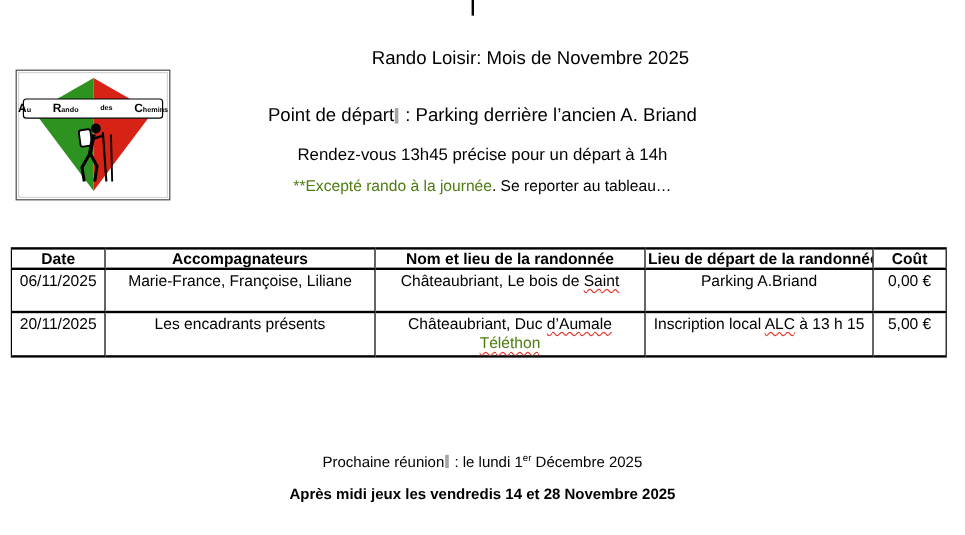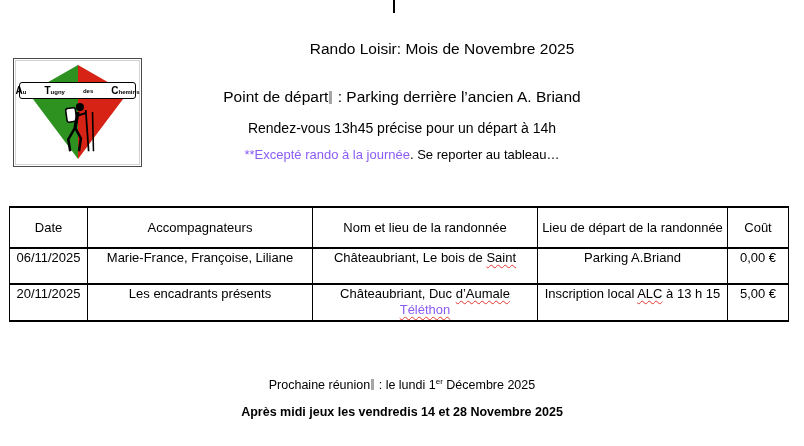--- a/index.html
+++ b/index.html
@@ -20,33 +20,33 @@
   }
   .bw { display:inline-block; font-size:6px; font-weight:bold; line-height:1; }
   .bw.cap::first-letter { font-size:10px; }
 
   
   .tline { position:absolute; left:0; width:100%; text-align:center; }
   .t1 { top:40px;  font-size:15.5px;margin-left:40px; }
   .t2 { top:88px;  font-size:15.5px;text-align:center; }
   .t3 { top:120px; font-size:14px; }
   .t4 { top:147px; font-size:13px; }
-  .red-text { color:#8b5cf6; }
+  .red-text { color:#4d7c0f; }
   .cursor-mark { display:inline-block; width:3px; height:13px; background:#a6a6a6; vertical-align:-2px; margin:0 1px; }
   .cursor-mark.sm { height:11px; vertical-align:-1px; }
 
   
   .rando-table {
     position:absolute; left:9px; top:206px; width:779px;
     border-collapse:collapse; table-layout:fixed; background:#fff; font-size:13px;
   }
   .rando-table th, .rando-table td {
     border:1px solid #000; border-top-width:2px; border-bottom-width:2px; overflow:hidden;
   }
-  .rando-table th { font-weight:normal; text-align:center; padding:12px 2px; white-space:nowrap; }
+  .rando-table th { font-weight:bold; text-align:center; padding:0 2px; white-space:nowrap; }
   .rando-table td { text-align:center; vertical-align:top; padding:1px 3px; line-height:1.25; }
   td.date { font-weight:normal; }
   .squiggly {
     text-decoration-line:underline; text-decoration-style:wavy;
     text-decoration-color:#e5382e; text-decoration-thickness:1px; text-underline-offset:2px;
   }
   .nowrap { white-space:nowrap; }
   .cellline { display:block; }
 
   
@@ -72,21 +72,21 @@
           <line x1="64" y1="52" x2="61" y2="68" stroke="#000" stroke-width="3.5"></line>
           <polyline points="61,68 54,80 56,92" fill="none" stroke="#000" stroke-width="2.6"></polyline>
           <polyline points="61,68 67,79 65,92" fill="none" stroke="#000" stroke-width="2.6"></polyline>
           <line x1="63" y1="56" x2="72" y2="53" stroke="#000" stroke-width="2"></line>
           <line x1="72" y1="50" x2="75" y2="92" stroke="#000" stroke-width="1.8"></line>
           <line x1="79" y1="52" x2="80" y2="92" stroke="#000" stroke-width="1.6"></line>
         </g>
       </svg>
       <div class="banner">
         <span class="bw cap">Au</span>
-        <span class="bw cap">Tugny</span>
+        <span class="bw cap">Rando</span>
         <span class="bw">des</span>
         <span class="bw cap">Chemins</span>
       </div>
     </div>
   </div>
 
   <div class="tline t1">Rando Loisir: Mois de Novembre 2025</div>
   <div class="tline t2">
     <span>Point de départ</span><span class="cursor-mark"></span><span> : Parking derrière l’ancien A. Briand</span>
   </div>

